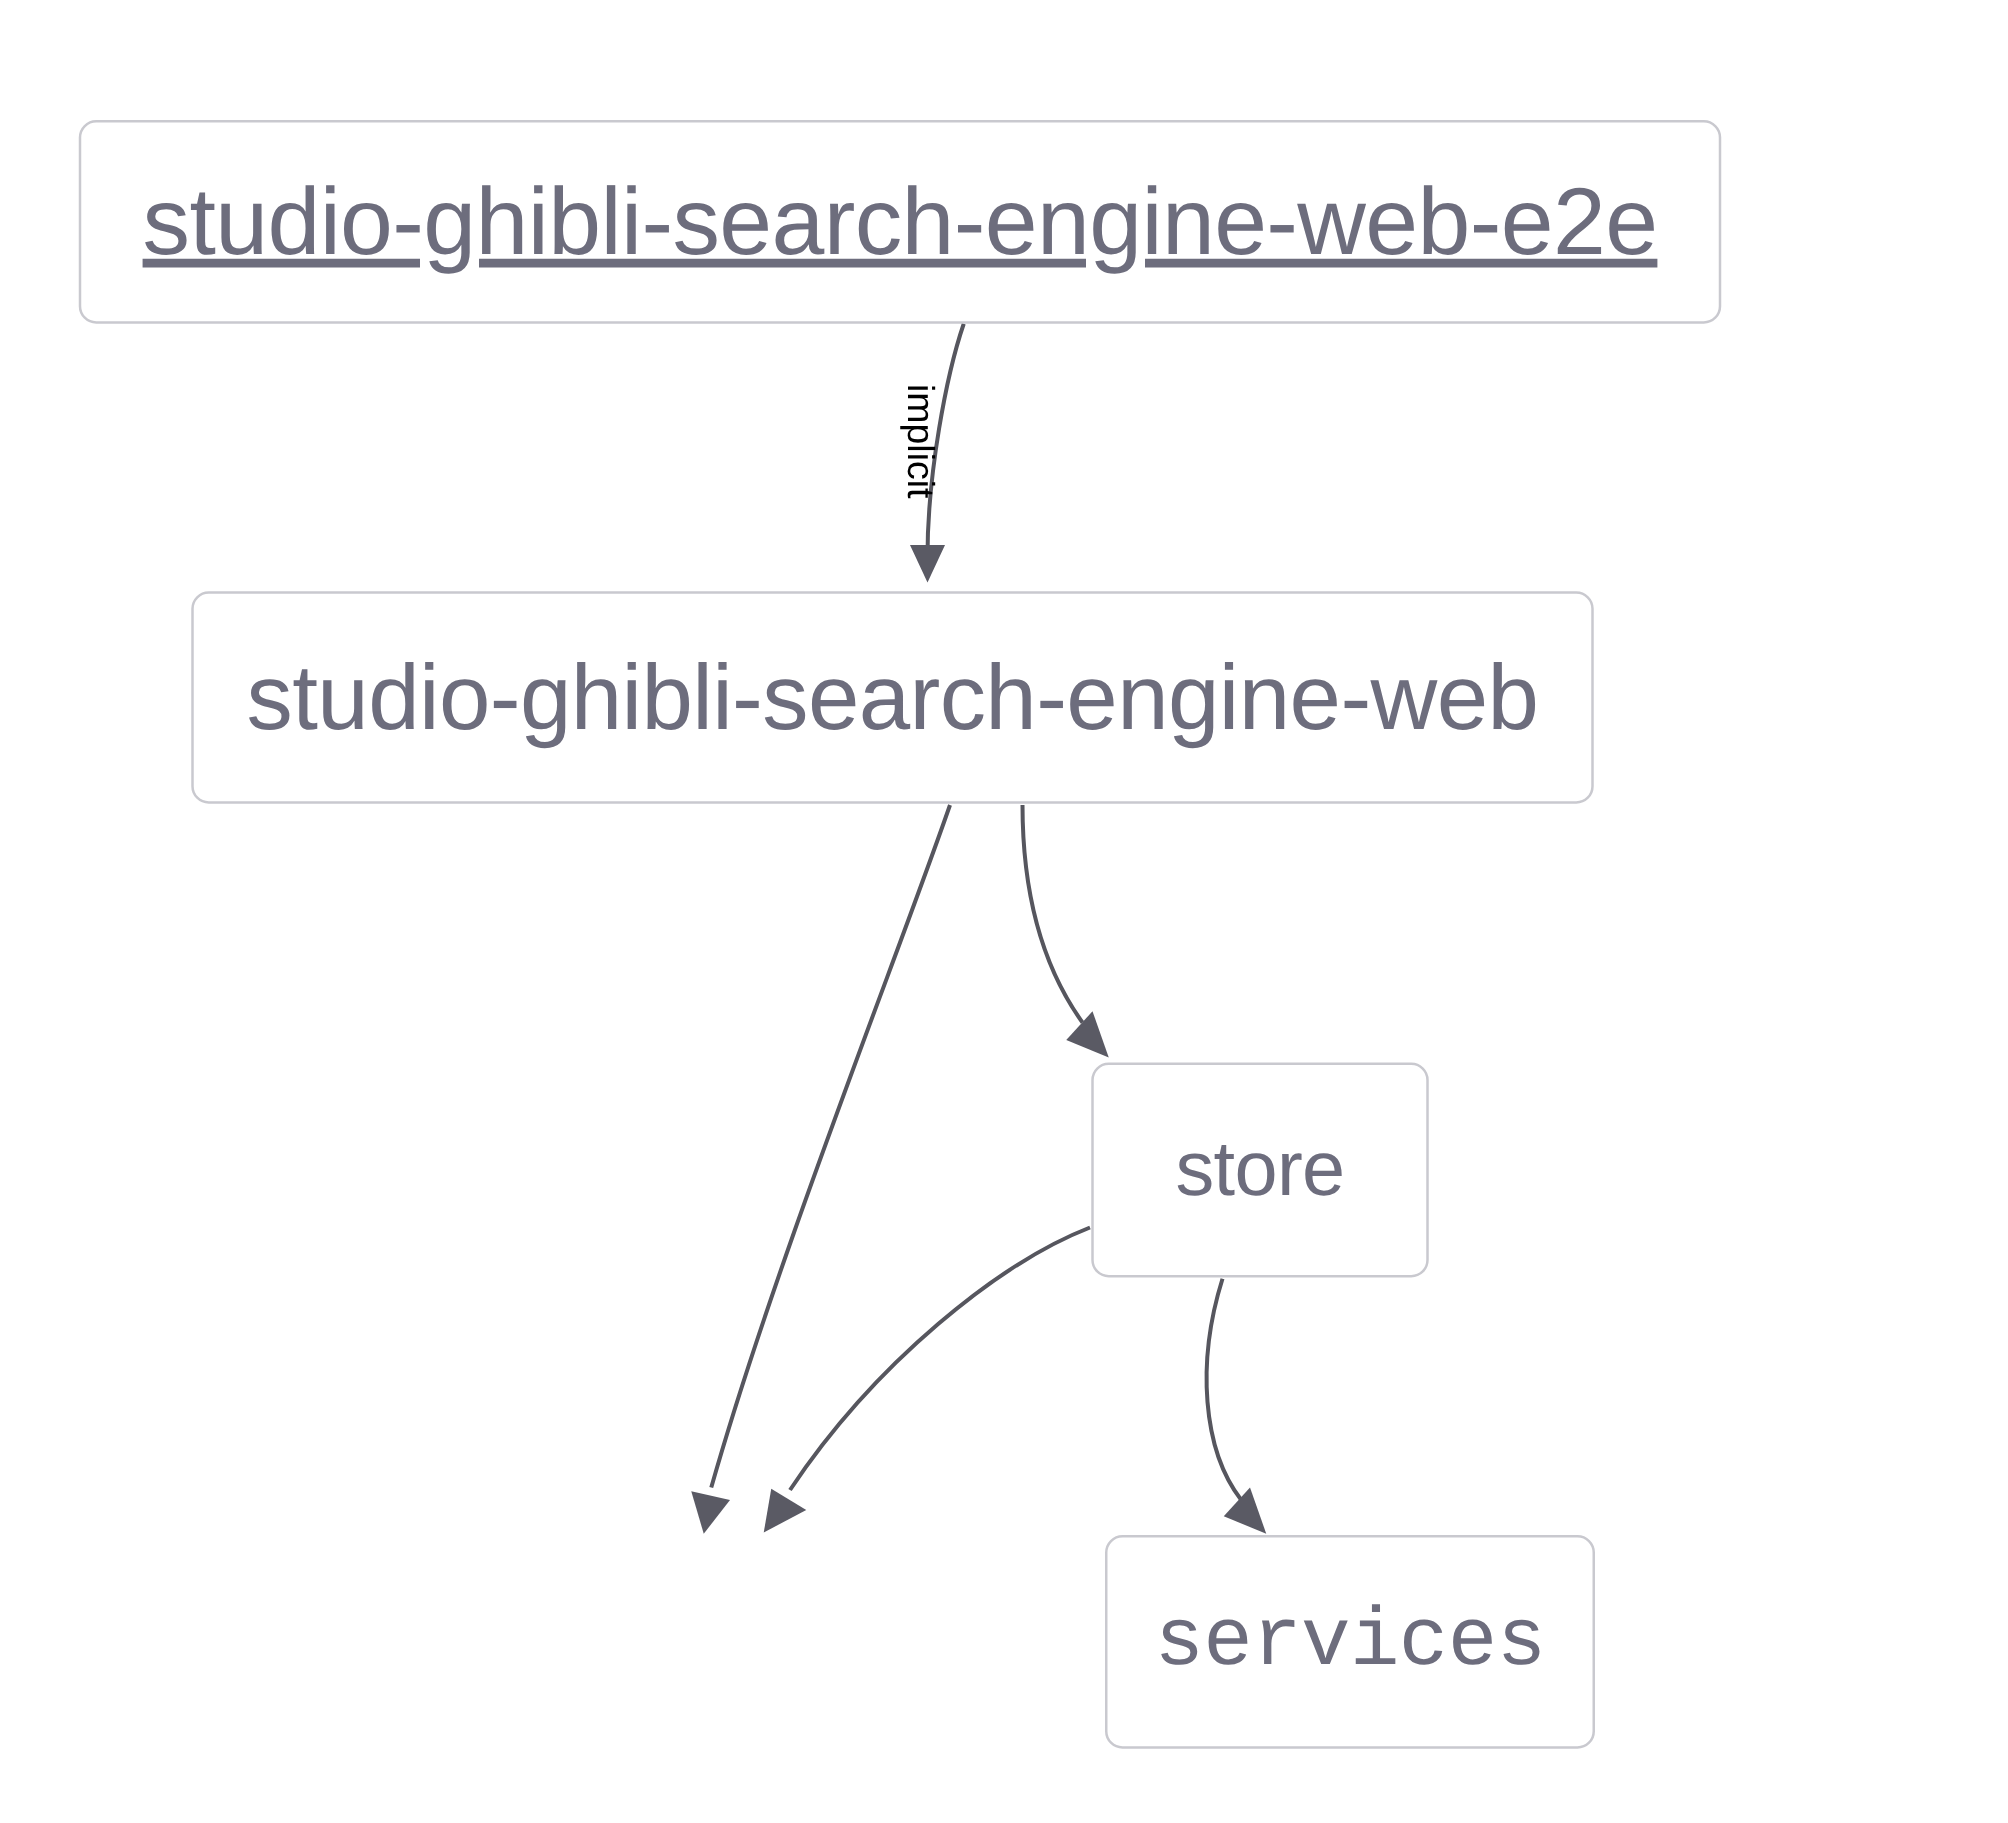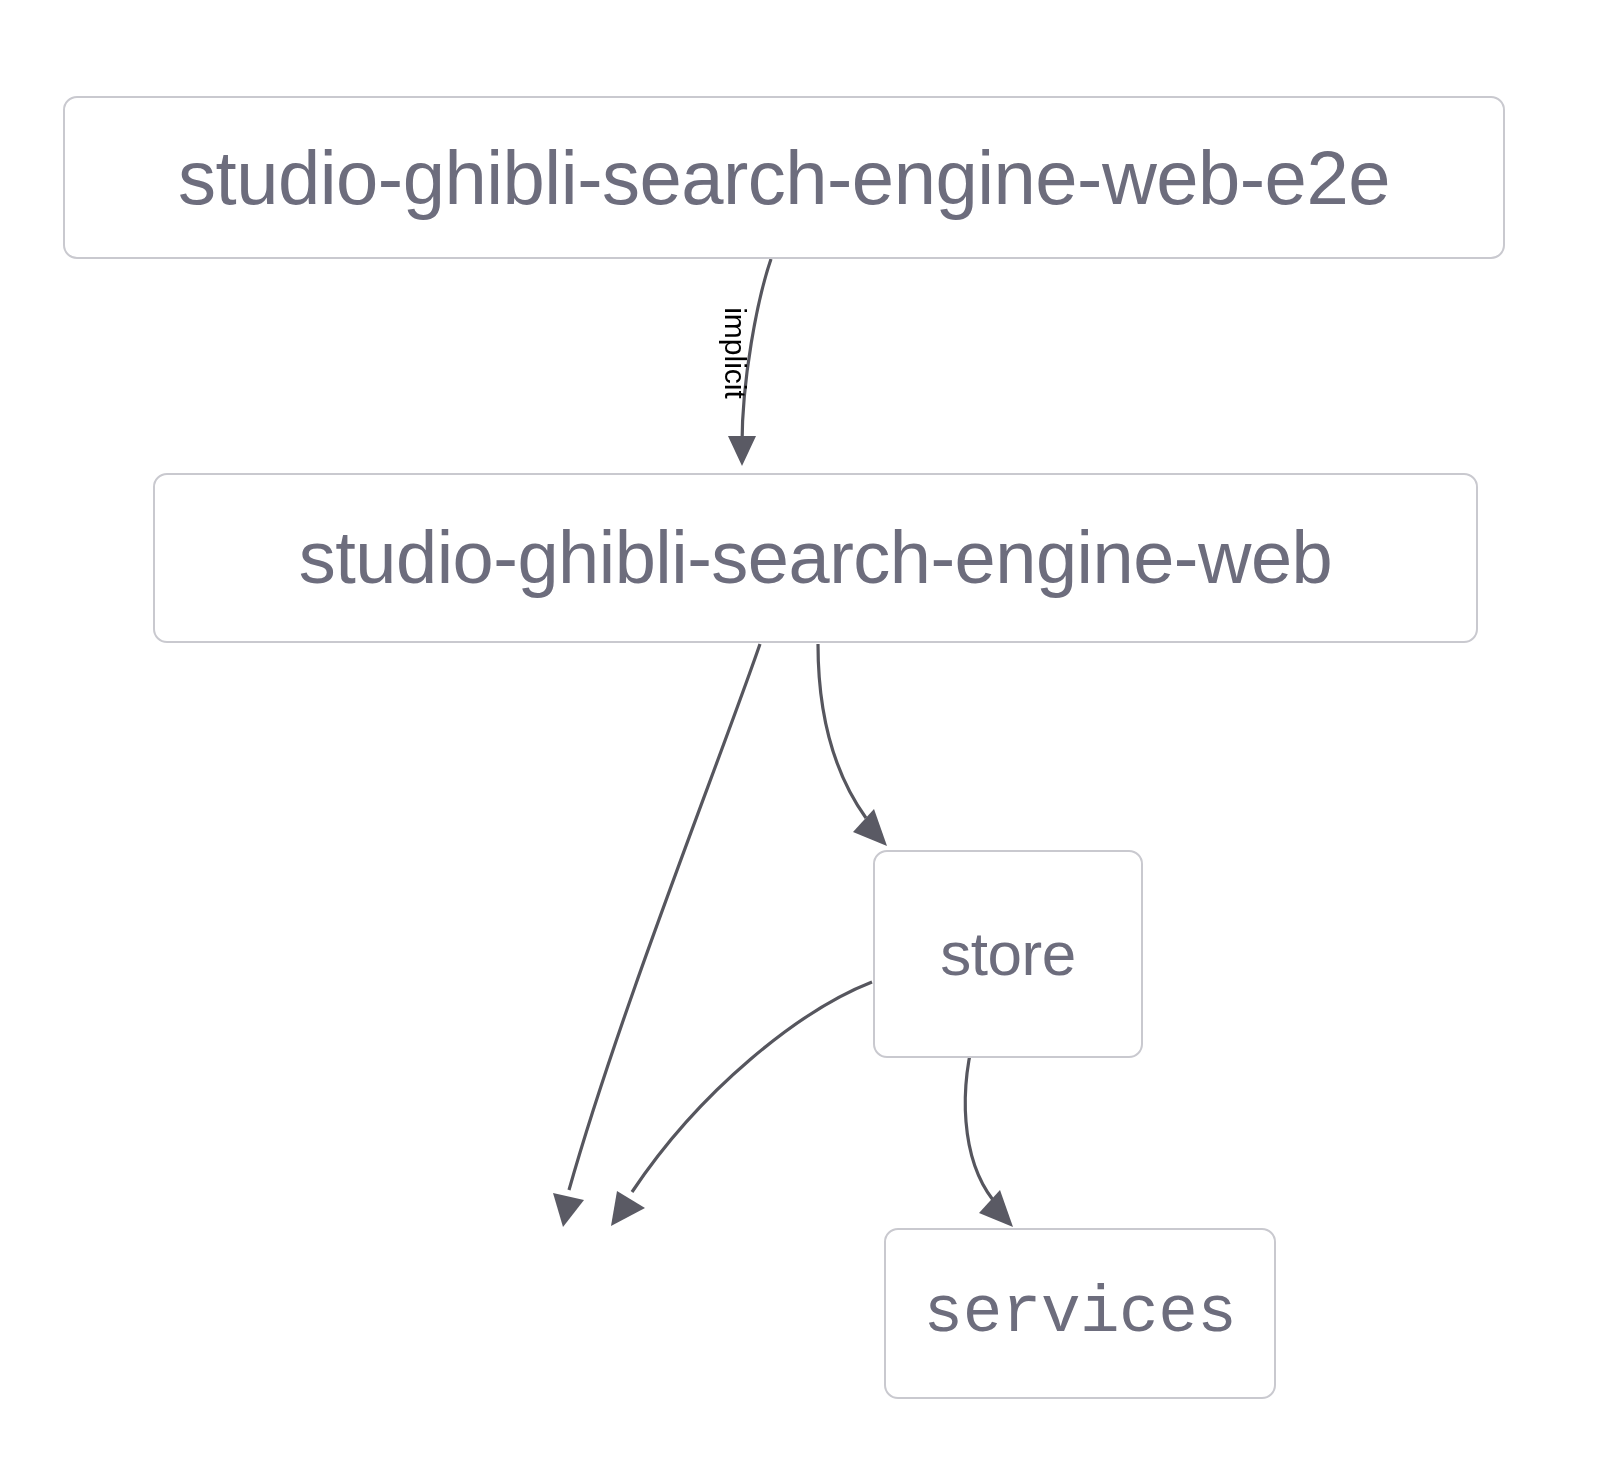--- a/index.html
+++ b/index.html
@@ -37,29 +37,30 @@
     color: #6d6d7d;
     white-space: nowrap;
     letter-spacing: -0.5px;
   }
   .node-label {
     display: block;
     line-height: 1;
   }
   
   #node-e2e {
-    left: 63px; top: 96px; width: 1442px; height: 163px;
+    left: 63px; top: 96px; width: 1314px; height: 163px;
     font-size: 76px;
+    text-decoration: underline;
   }
   #node-web {
-    left: 153px; top: 473px; width: 1325px; height: 170px;
+    left: 153px; top: 473px; width: 1122px; height: 170px;
     font-size: 74px;
   }
   #node-store {
-    left: 873px; top: 850px; width: 270px; height: 208px;
+    left: 873px; top: 850px; width: 270px; height: 172px;
     font-size: 62px;
   }
   #node-models {
     left: 368px; top: 1228px; width: 371px; height: 171px;
     font-size: 66px;
   }
   #node-services {
     left: 884px; top: 1228px; width: 392px; height: 171px;
     font-size: 66px;
     font-family: Liberation Mono, monospace;

